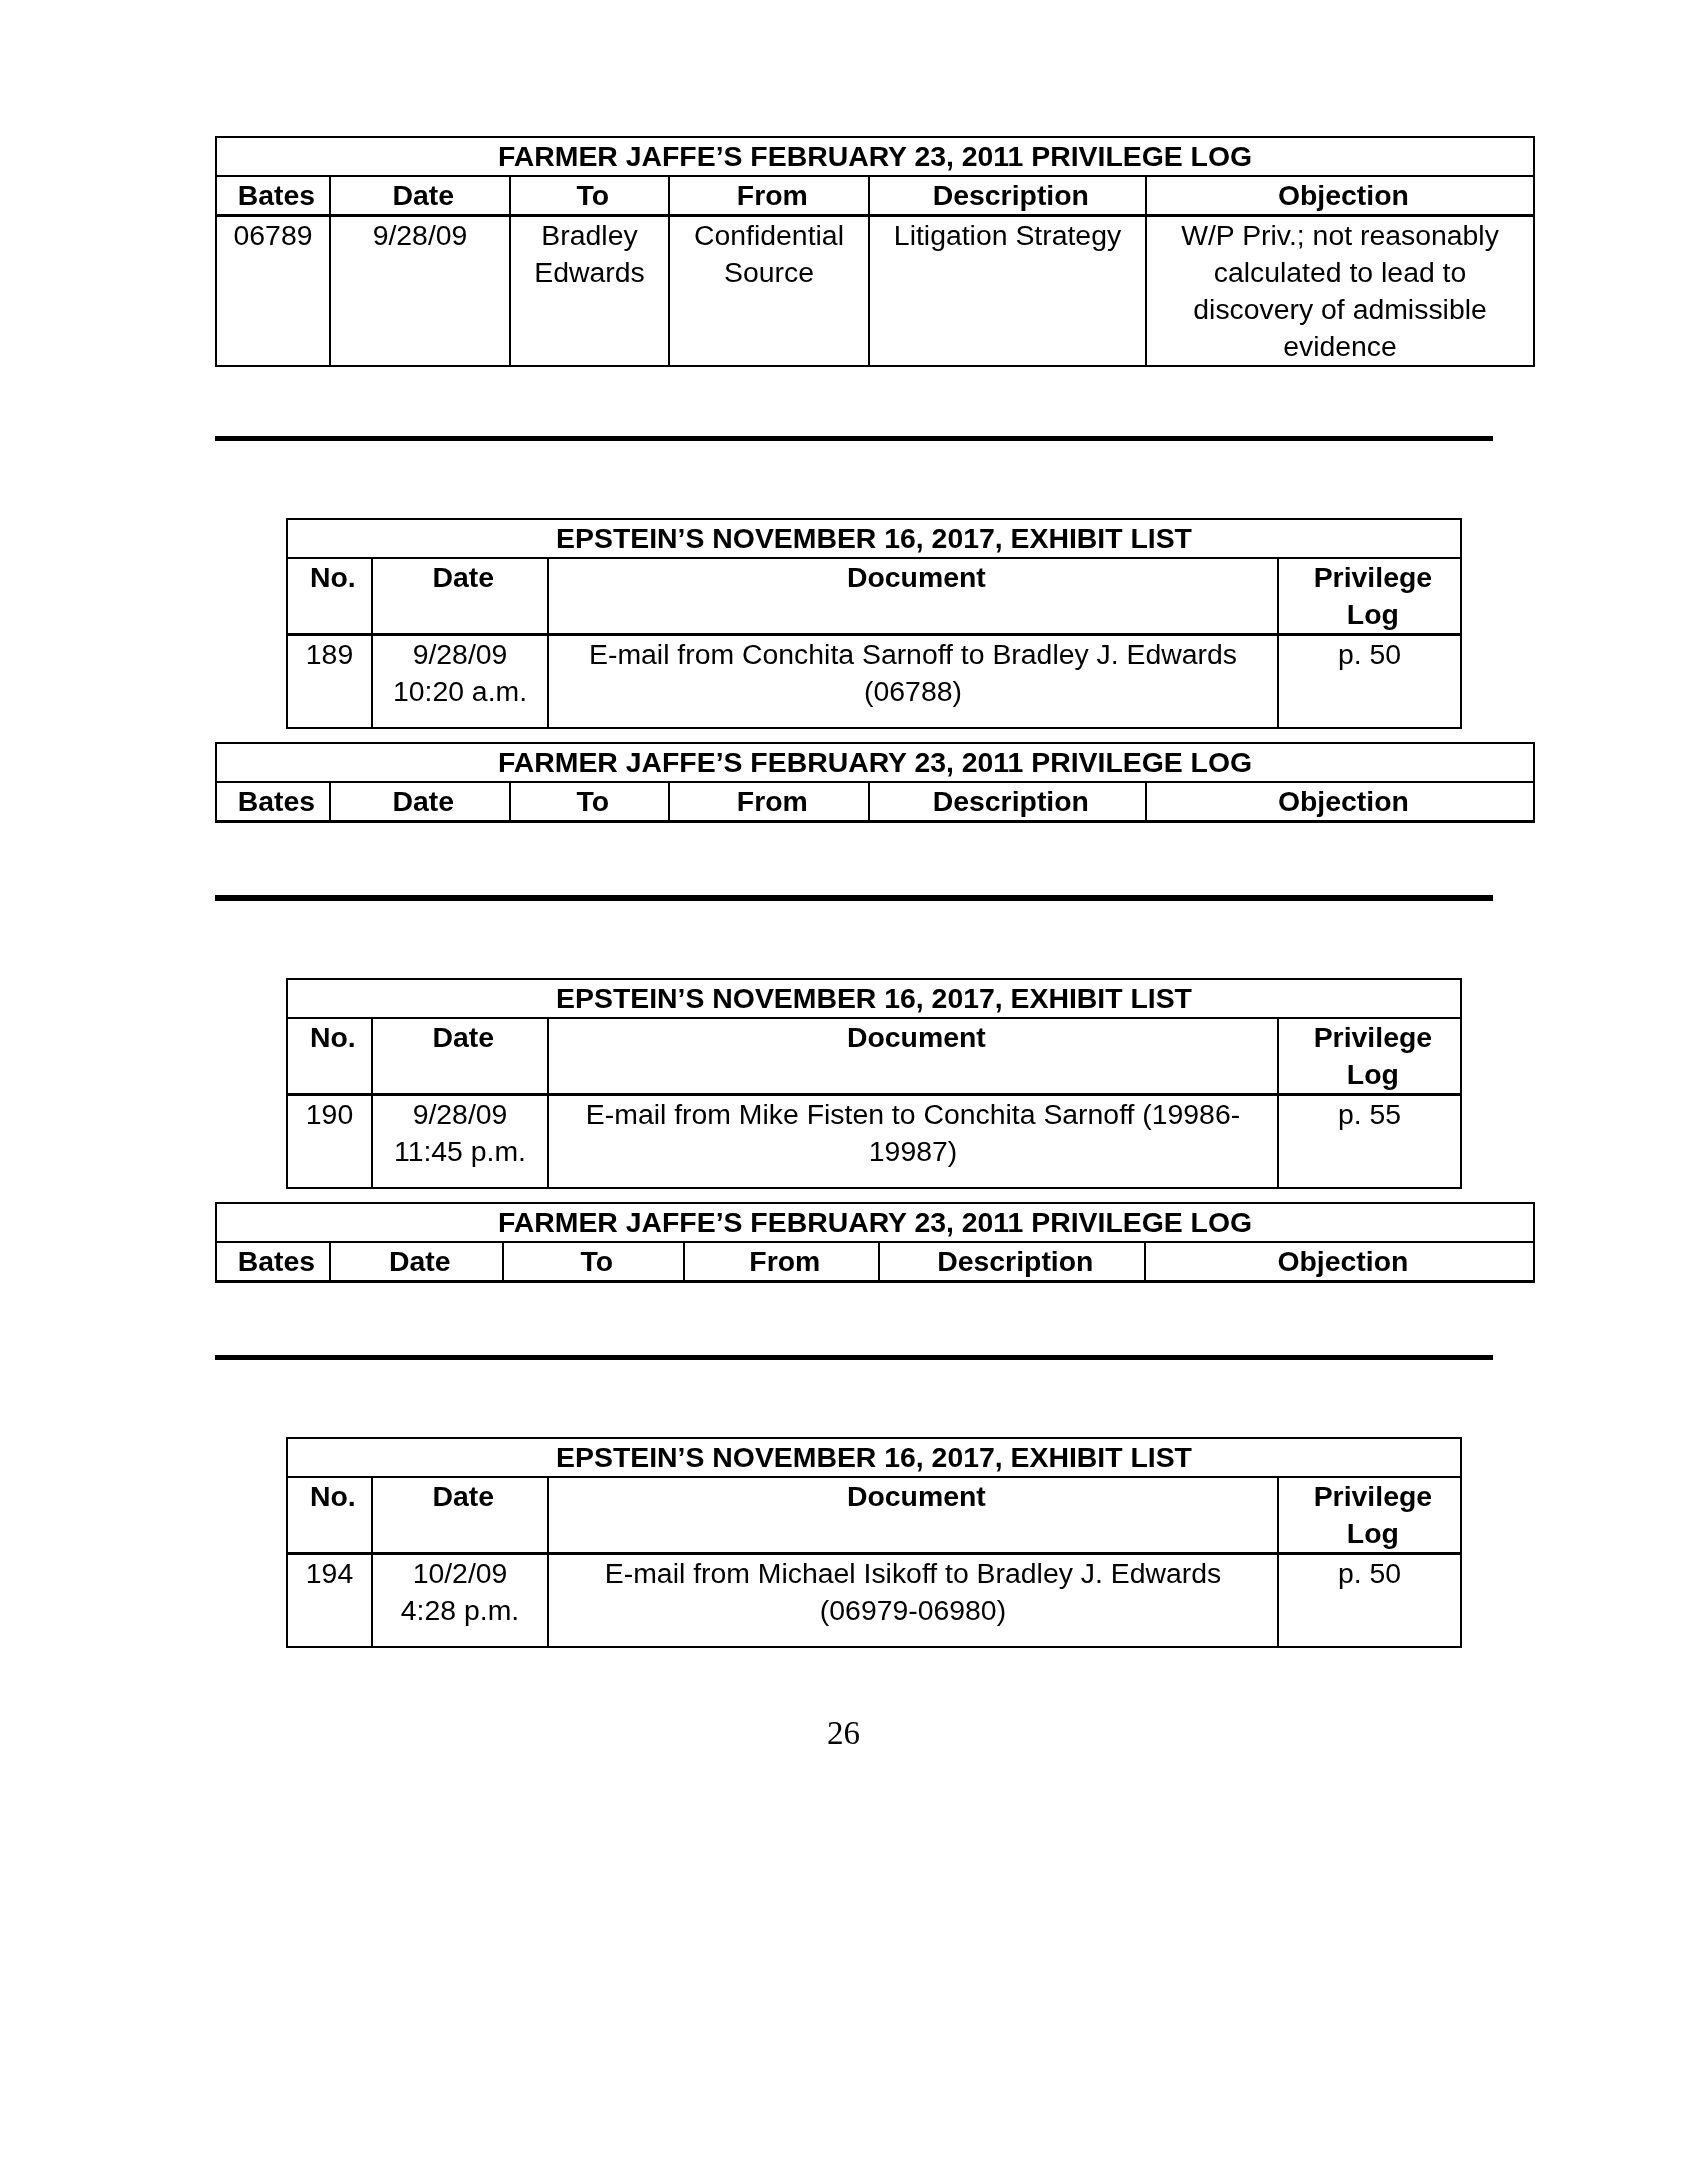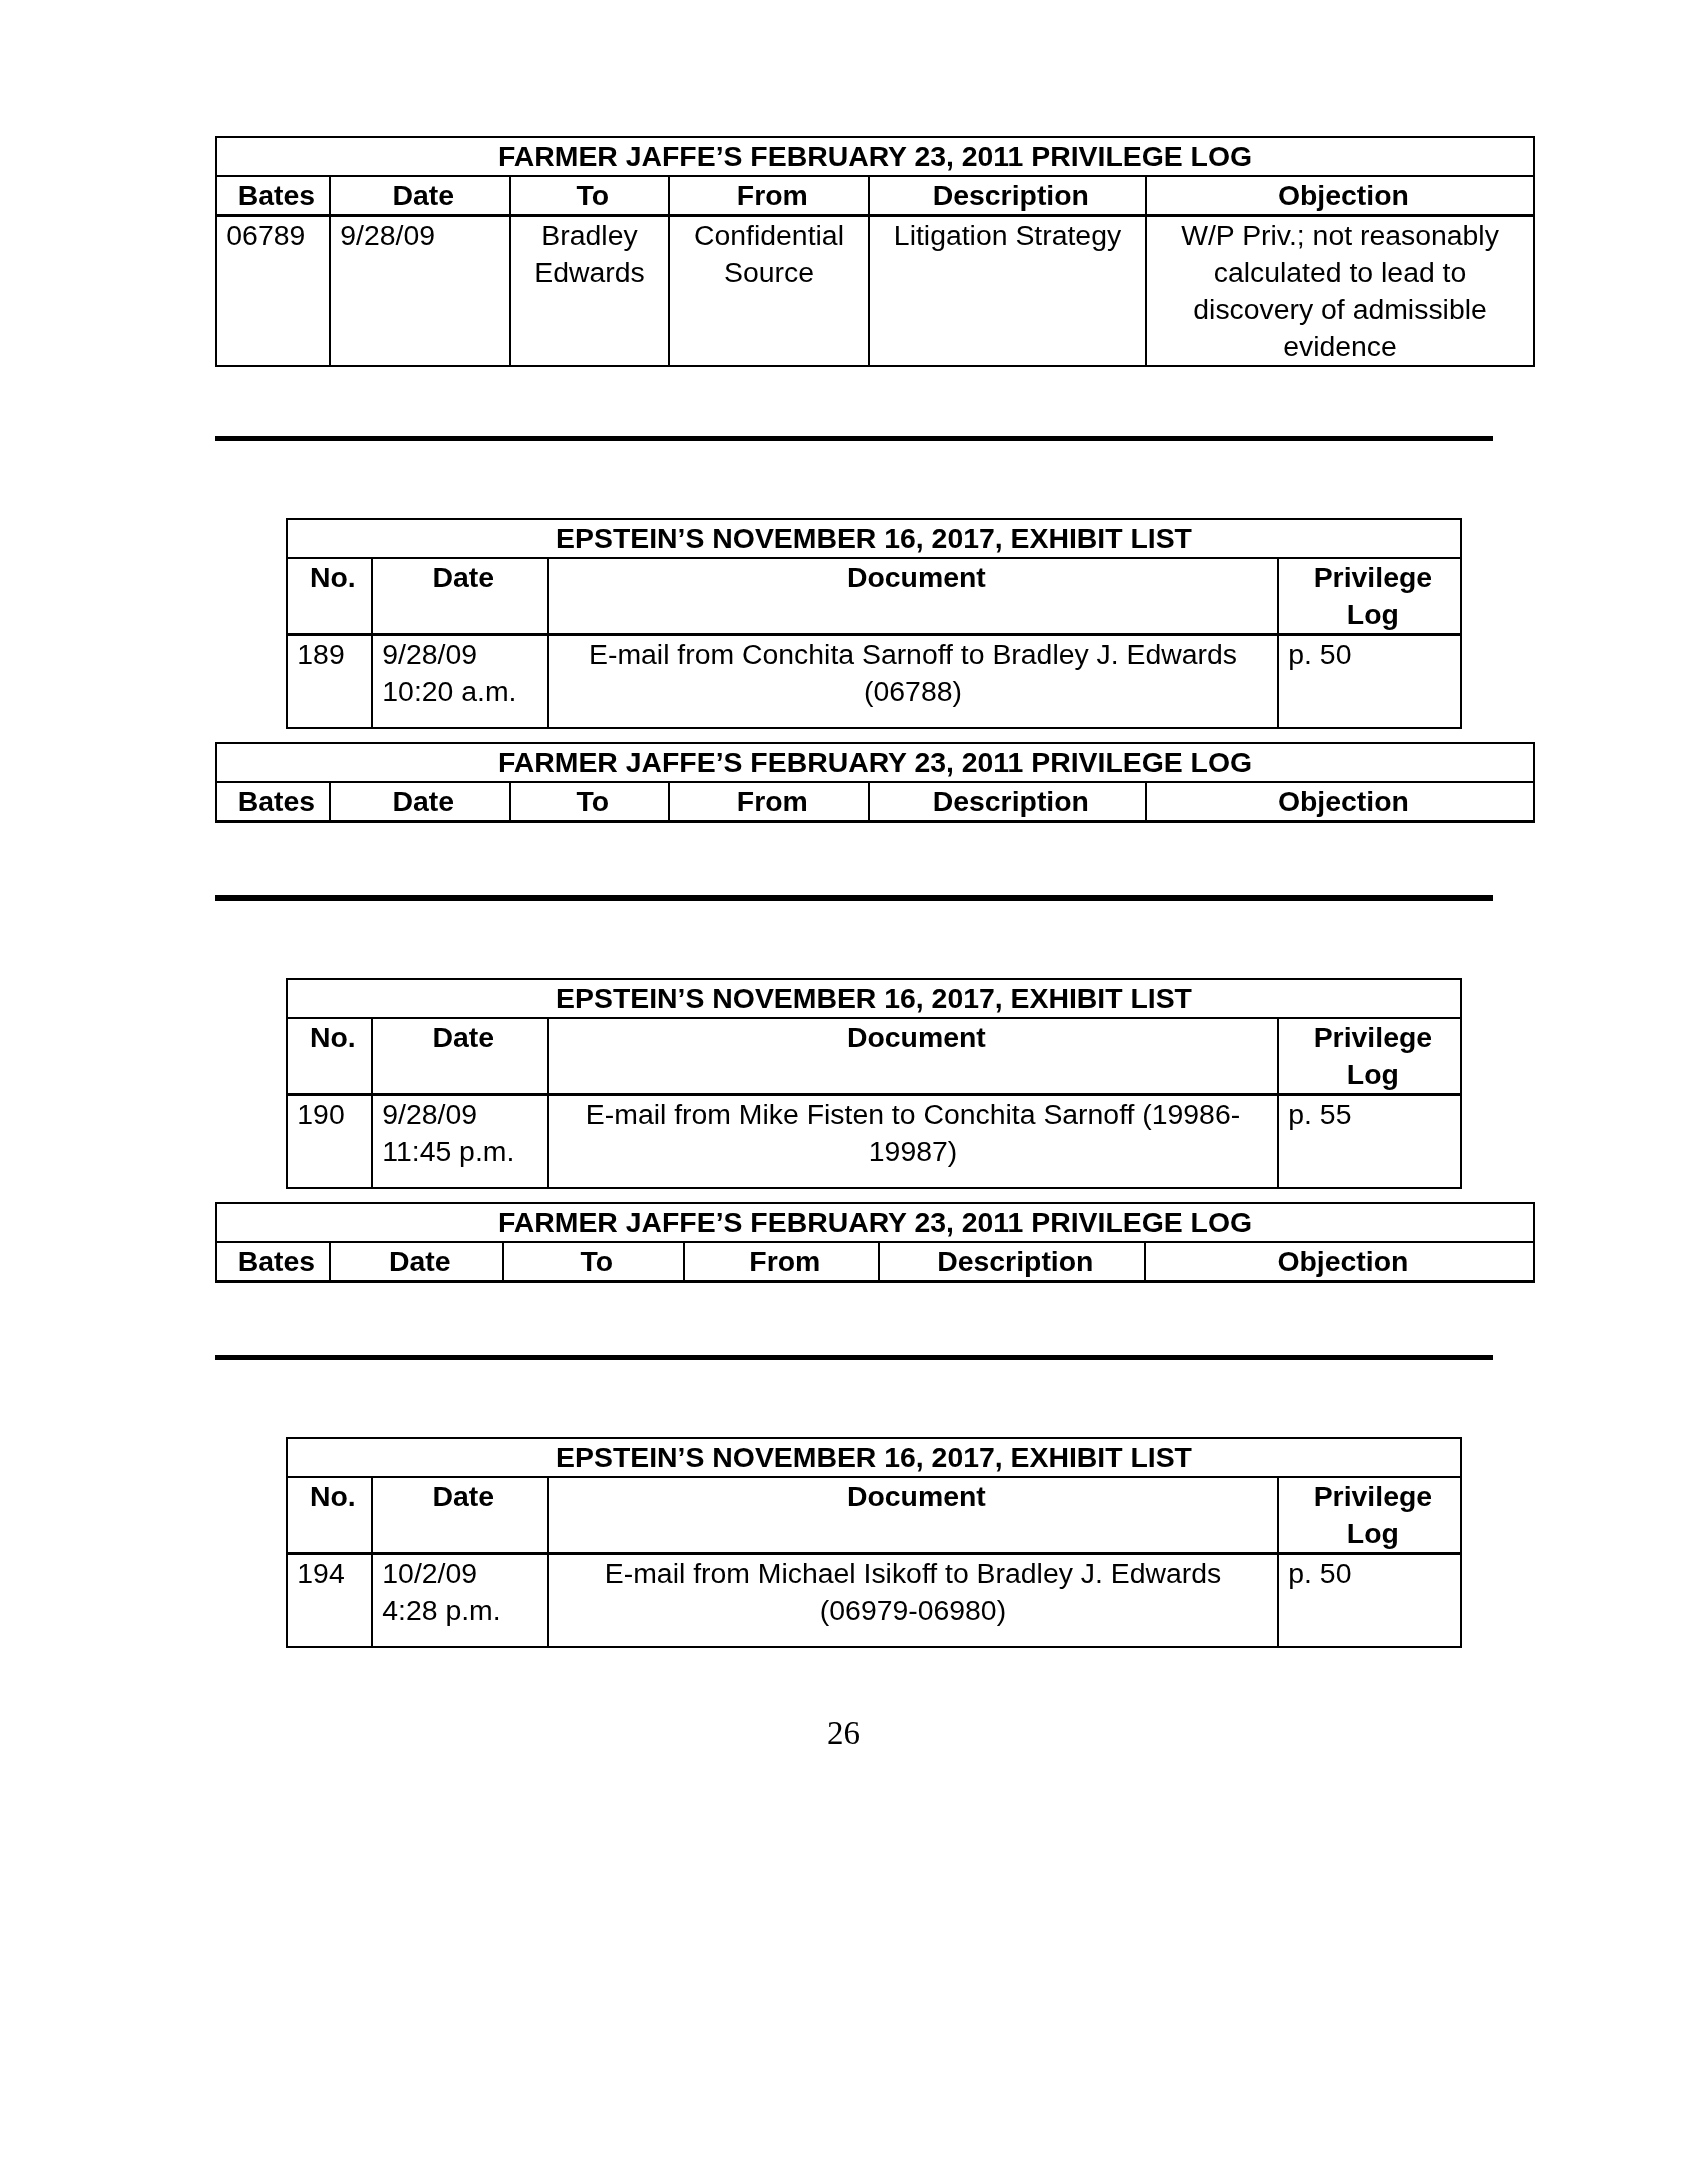--- a/index.html
+++ b/index.html
@@ -33,21 +33,21 @@
     border-bottom: 3.3px solid #000;
     padding: 1.3px 9.3px;
   }
   .header-row th {
     text-align: center;
     font-weight: bold;
     border-bottom: 3.3px solid #000;
     padding-left: 16px;
   }
   td { text-align: center; }
-  td.c { text-align: left; }
+  td.c { text-align: center; }
   .epstein .data-row td { padding-bottom: 17px; }
   .divider {
     margin-left: 215px;
     width: 1278px;
     height: 5.3px;
     background: #000000;
   }
   .page-number {
     font-family: "Liberation Serif", "DejaVu Serif", serif;
     font-size: 33px;

